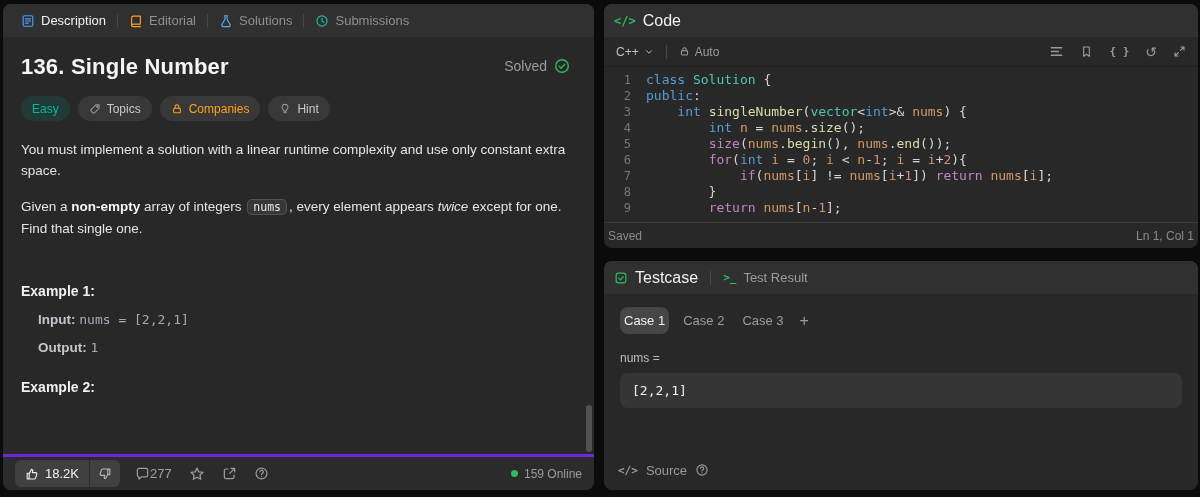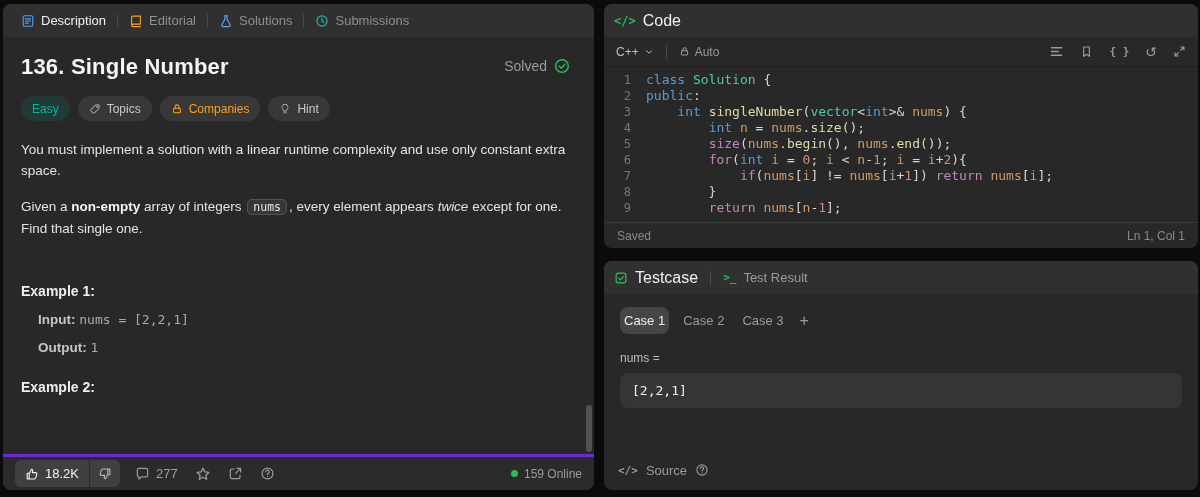--- a/index.html
+++ b/index.html
@@ -48,21 +48,21 @@
   .io-label { font-weight:700; color:#c3c7cd; }
   .io-val { font-family:"DejaVu Sans Mono", monospace; font-size:13px; color:#a6abb3; }
 
   .scroll-thumb { position:absolute; right:2px; top:368px; width:6px; height:47px; background:#525252; border-radius:3px; cursor:pointer; }
 
   .panel-footer { height:36px; border-top:3px solid #6d28d9; background:#2b2b2b; display:flex; align-items:center; padding:0 12px; flex:none; }
   .vote-group { display:flex; margin-right:15px; }
   .vote-seg { display:flex; align-items:center; gap:6px; background:rgba(255,255,255,0.1); height:27px; padding:0 10px; color:#eff1f6; font-size:13px; cursor:pointer; }
   .vote-seg.like { border-radius:6px 0 0 6px; }
   .vote-seg.dislike { border-radius:0 6px 6px 0; margin-left:1px; padding:0 8px; color:#b7b7b7; }
-  .foot-item { display:flex; align-items:center; gap:6px; color:#a0a0a0; font-size:13px; margin-right:17px; cursor:pointer; }
+  .foot-item { display:flex; align-items:center; color:#a0a0a0; font-size:13px; margin-right:17px; cursor:pointer; }
   .foot-item .icn, .foot-icon { color:#9b9b9b; }
   .foot-icon { margin-right:17px; display:flex; cursor:pointer; }
   .online { margin-left:auto; display:flex; align-items:center; gap:6px; color:#9b9b9b; font-size:12px; }
   .dot { width:7px; height:7px; border-radius:50%; background:#2cbb5d; }
 
   .code-glyph { color:#2cbb5d; font-family:"DejaVu Sans Mono", monospace; font-weight:bold; font-size:12px; }
   .header-title { font-size:16px; color:#f0f0f0; margin-left:7px; }
   .header-sub { font-size:13px; color:#9b9b9b; margin-left:7px; }
   .hdiv { width:1px; height:14px; background:#4a4a4a; margin:0 12px; flex:none; }
   .term-glyph { color:#2cbb5d; font-family:"DejaVu Sans Mono", monospace; font-weight:bold; font-size:11px; }
@@ -75,21 +75,21 @@
   .undo-glyph { font-size:14px; line-height:1; cursor:pointer; }
   .tool-ic { display:flex; cursor:pointer; }
 
   .code-editor { flex:1; overflow:hidden; padding:5px 0 0 4px; cursor:text; }
   .code-row { display:flex; height:16px; }
   .ln { width:38px; flex:none; text-align:right; padding-right:15px; color:#767676; font-family:"DejaVu Sans Mono", monospace; font-size:12px; line-height:16px; user-select:none; }
   .cd { font-family:"DejaVu Sans Mono", monospace; font-size:13px; line-height:16px; white-space:pre; color:#d6d6d6; }
   .tk-kw { color:#569cd6; } .tk-type { color:#4ec9b0; } .tk-fn { color:#dcdcaa; }
   .tk-var { color:#d19a66; } .tk-ctrl { color:#c586c0; } .tk-num { color:#ce9178; } .tk-pln { color:#d6d6d6; }
 
-  .editor-status { height:26px; border-top:1px solid #3a3a3a; display:flex; align-items:center; justify-content:space-between; padding:0 13px; color:#8a8a8a; font-size:12px; flex:none; }
+  .editor-status { height:26px; border-top:1px solid #3a3a3a; display:flex; align-items:center; justify-content:space-between; padding:0 4px; color:#8a8a8a; font-size:12px; flex:none; }
 
   .test-content { flex:1; padding:13px 16px 0; display:flex; flex-direction:column; }
   .case-tabs { display:flex; align-items:center; gap:10px; }
   .case-tab { padding:6px 4px; border-radius:8px; font-size:13px; color:#9b9b9b; cursor:pointer; }
   .case-tab.active { background:rgba(255,255,255,0.14); color:#f0f0f0; font-weight:500; }
   .add-case { color:#9b9b9b; font-size:16px; margin-left:2px; cursor:pointer; }
   .input-label { margin-top:17px; font-size:12px; color:#bdbdbd; }
   .input-box { margin-top:8px; background:#353535; border-radius:8px; padding:10px 12px; font-family:"DejaVu Sans Mono", monospace; font-size:13px; color:#f0f0f0; cursor:text; }
   .test-footer { height:40px; display:flex; align-items:center; gap:8px; padding:0 14px; color:#9b9b9b; flex:none; margin-top:auto; }
   .source-glyph { font-family:"DejaVu Sans Mono", monospace; font-size:11px; font-weight:bold; }

